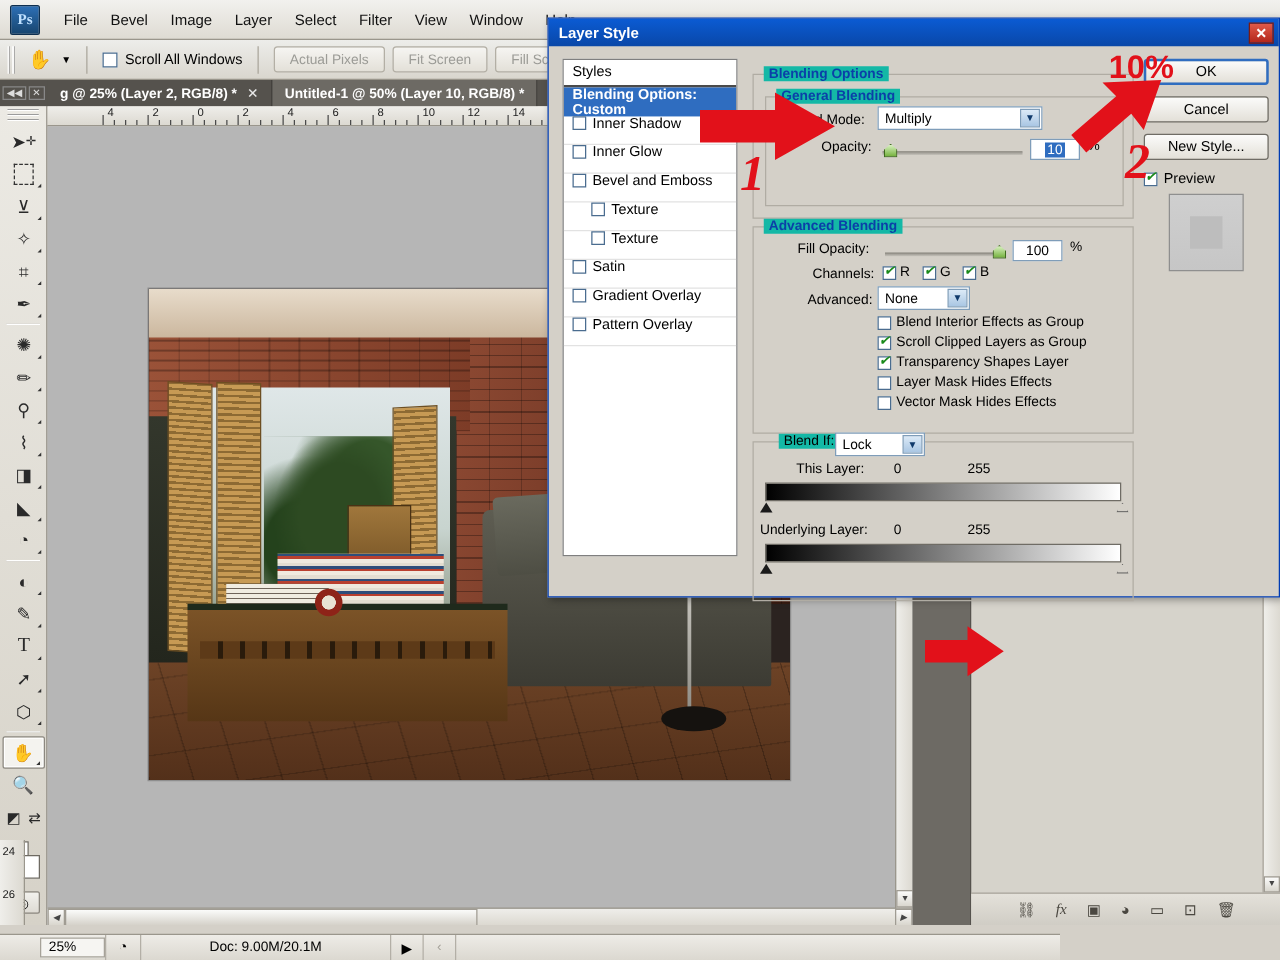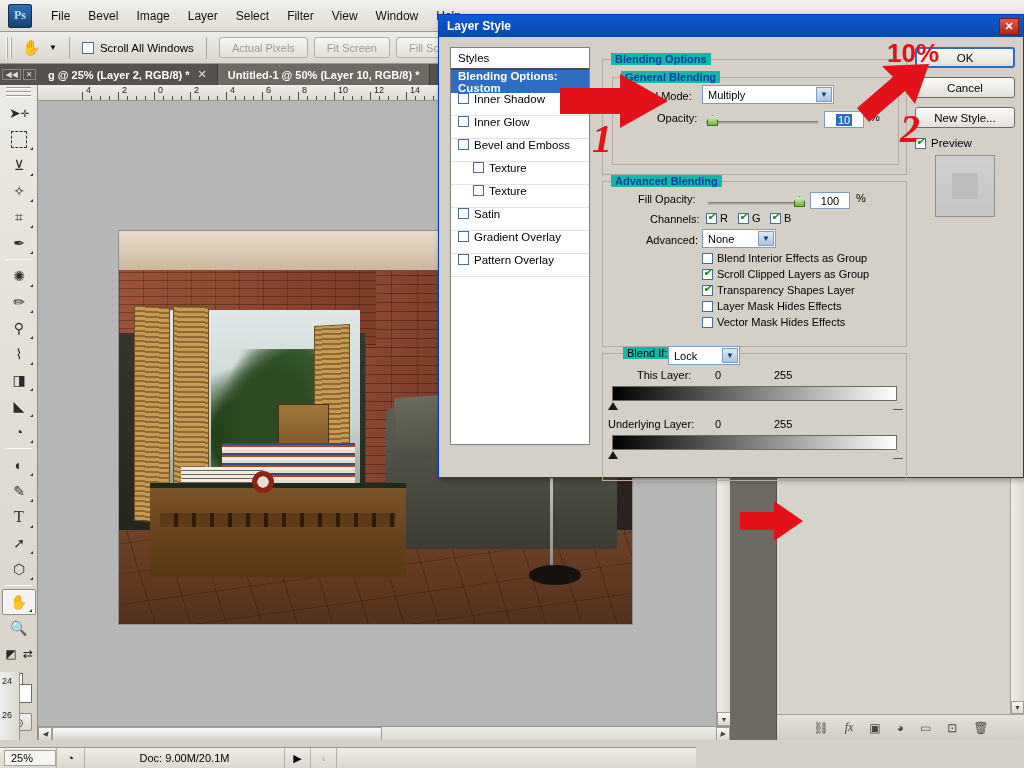--- a/index.html
+++ b/index.html
@@ -184,23 +184,23 @@
   
   .caption {
     position:absolute; left:44px; top:628px; width:600px;
     font-family:"Liberation Sans", sans-serif;
     font-style:italic; font-size:43px; line-height:58px; color:#111;
     letter-spacing:0px; white-space:pre-line;
   }
 
   
   .statusbar {
-    position:absolute; left:0; bottom:0; width:696px; height:21px;
+    position:absolute; left:0; bottom:0; width:848px; height:21px;
     background:linear-gradient(#eeece7,#dbd8d0);
-    border-top:1px solid #9a968c; display:flex; align-items:stretch; font-size:11px;
+    border-top:1px solid #9a968c; display:flex; align-items:stretch; font-size:11px;padding-left:28px;
   }
   .sb-zoom { width:52px;display:flex;align-items:center;padding-left:6px;
     background:#f6f5f2;border:1px solid #a6a299; margin:2px 0 2px 4px; }
   .sb-cell { display:flex;align-items:center;justify-content:center;
     border-left:1px solid #b3afa6; padding:0 8px; }
   .sb-doc { width:200px; justify-content:center; }
 
   
   .rightdock {
     position:absolute; right:0; top:85px; width:294px; height:655px;

